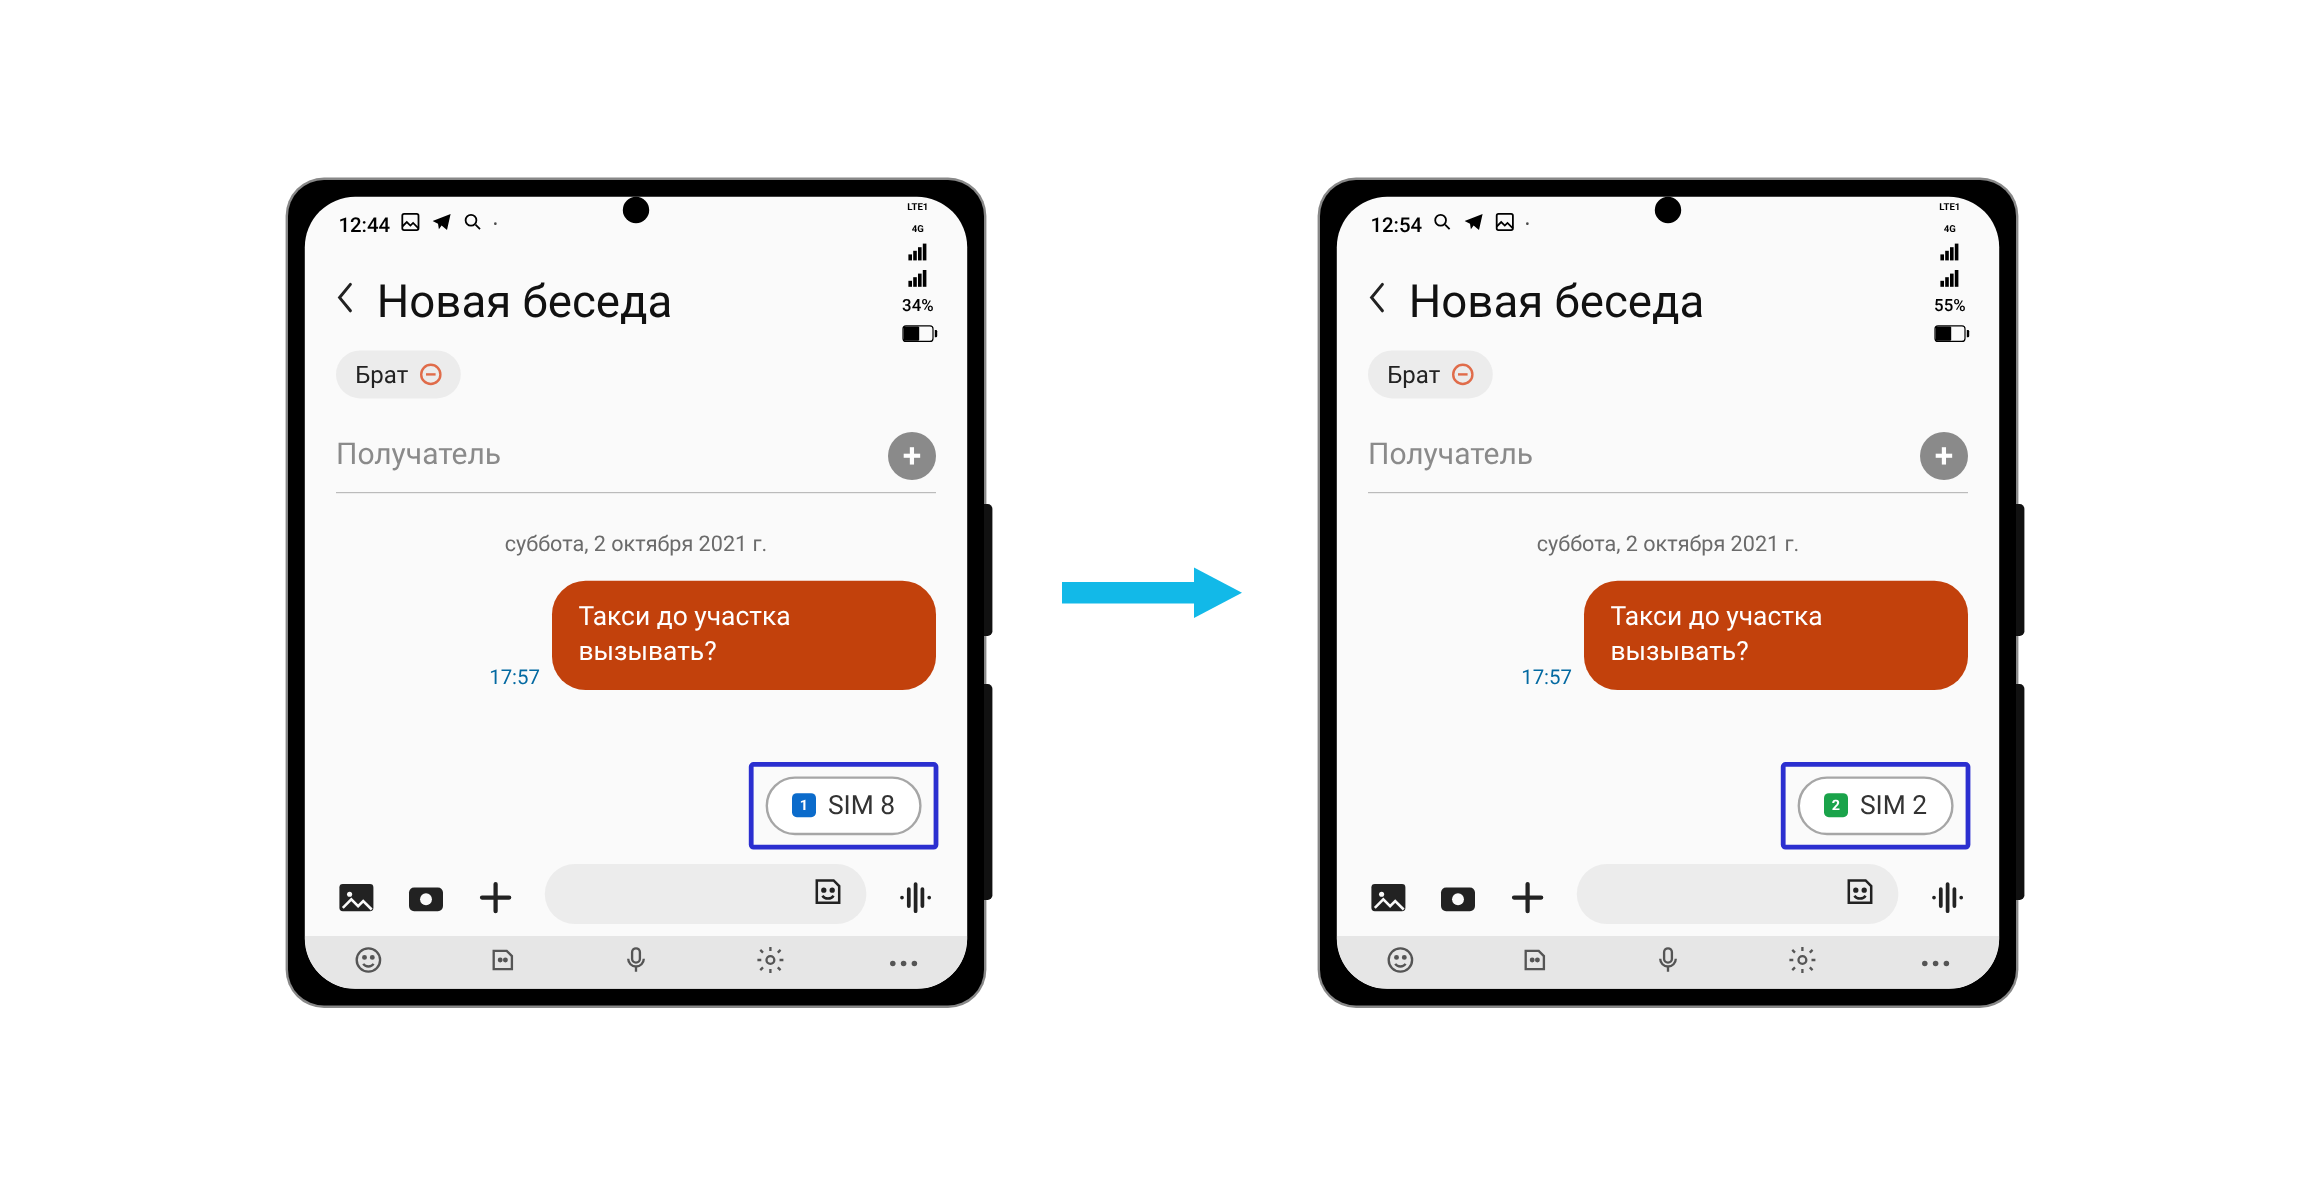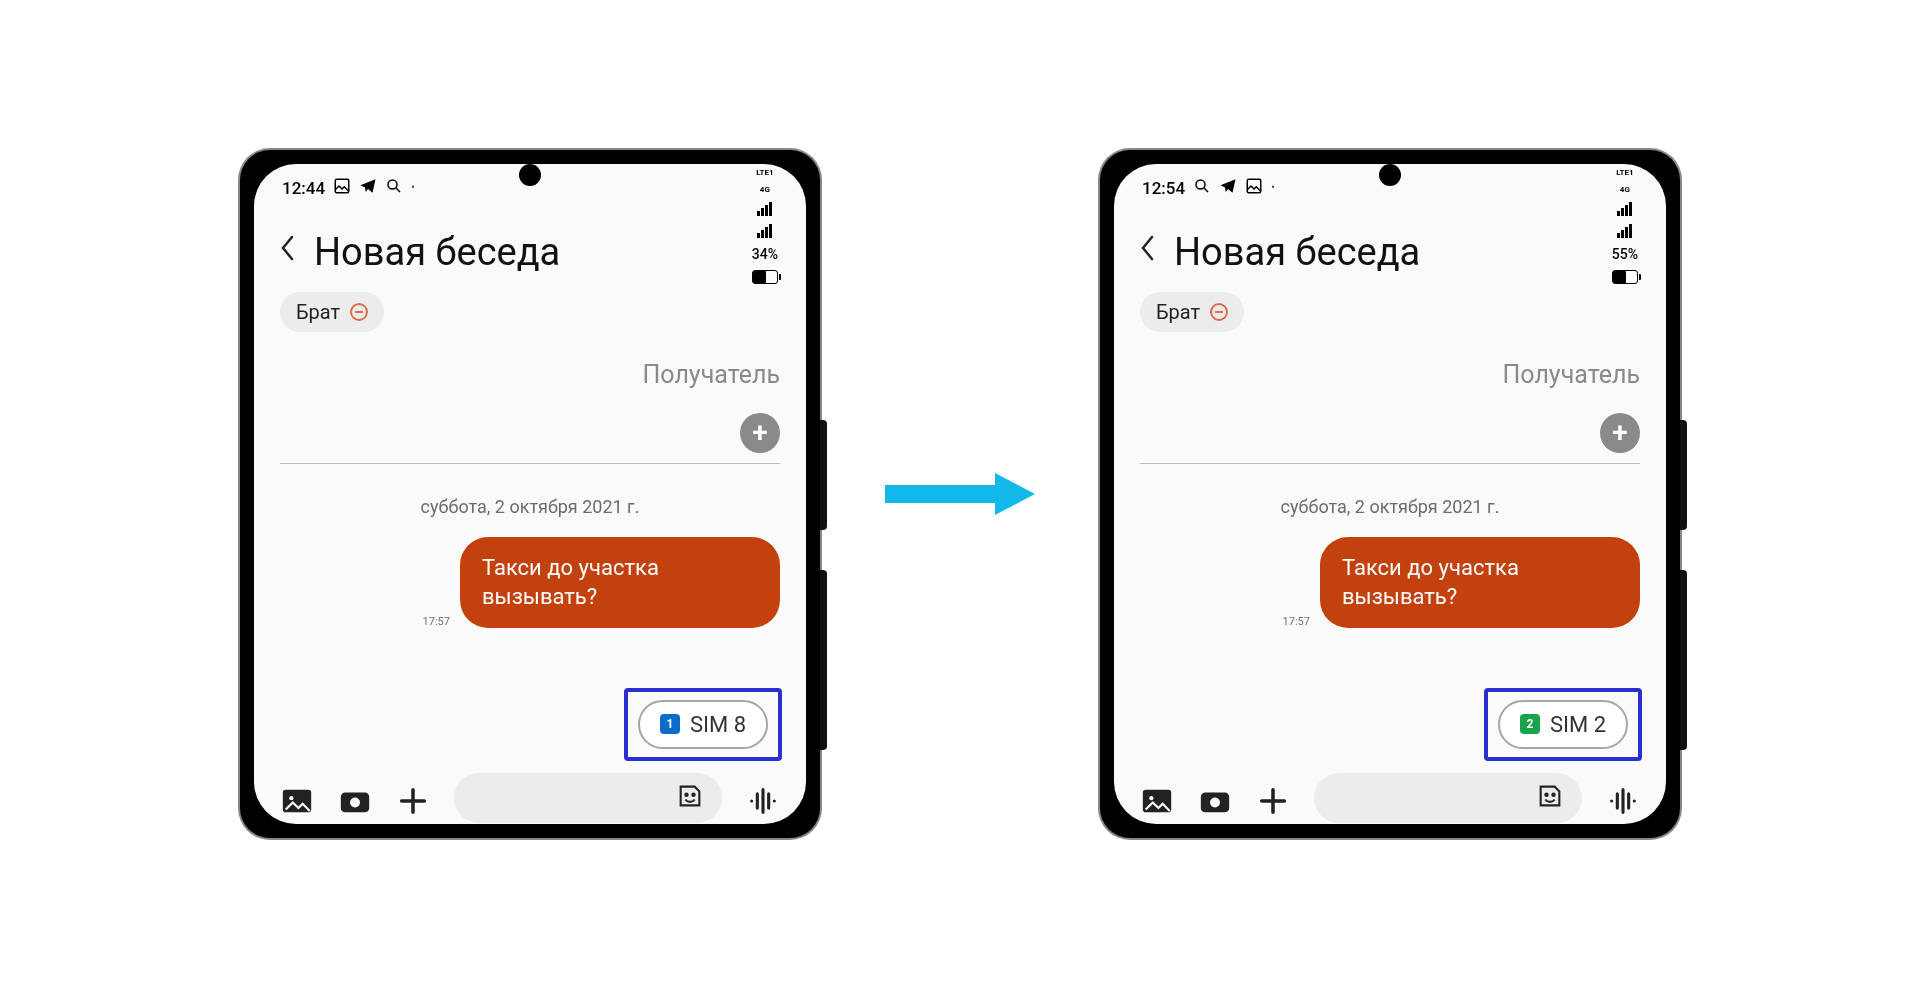--- a/index.html
+++ b/index.html
@@ -98,34 +98,34 @@
   .chip {
     display: inline-flex; align-items: center; gap: 10px;
     background: #ececec; border-radius: 22px;
     padding: 8px 16px; font-size: 20px; color: #222;
   }
   .minus { width: 18px; height: 18px; border: 2px solid #e06c4a; border-radius: 50%; position: relative; }
   .minus::after { content:""; position:absolute; left:3px; right:3px; top:50%; height:2px; background:#e06c4a; transform:translateY(-50%); }
   
   .recipient {
     margin: 14px 26px 8px;
-    display: flex; align-items: flex-end; gap: 24px;
-    border-bottom: 1px solid #bbb; padding-bottom: 10px; flex-direction: column;
+    display: flex; align-items: center; gap: 24px;
+    border-bottom: 1px solid #bbb; padding-bottom: 10px;
   }
   .recipient .ph { flex: 1; font-size: 25px; color: #8a8a8a; }
   .plusbtn {
     width: 40px; height: 40px; border-radius: 50%;
     background: #8a8a8a; color: #fff; display:flex; align-items:center; justify-content:center;
     font-size: 28px; font-weight: 600;
   }
   
   .datestamp { text-align: center; color: #6b6b6b; font-size: 18px; margin: 24px 0 10px; }
   
   .msgrow { display:flex; align-items:flex-end; justify-content:flex-end; gap: 10px; padding: 10px 26px; }
-  .msgtime { color:#737373; font-size: 11px; }
+  .msgtime { color:#0369a1; font-size: 17px; }
   .bubble {
     background: #c2410c; color:#fff; font-size: 22px;
     border-radius: 28px; padding: 16px 22px; max-width: 320px;
     line-height: 1.35;
   }
   
   .sim-wrap { display:flex; justify-content:flex-end; padding: 50px 24px 0; }
   .sim-hl {
     border: 4px solid #2b2fd0; padding: 8px 10px; border-radius: 4px;
   }

